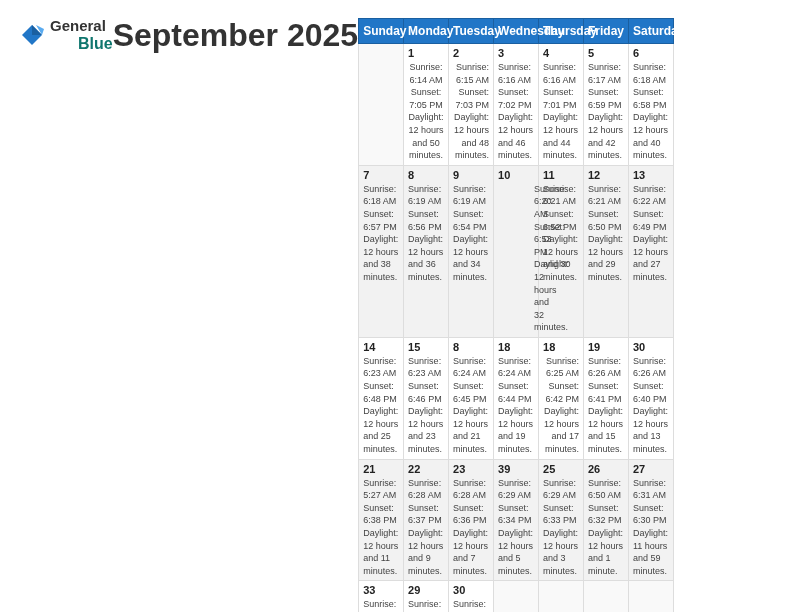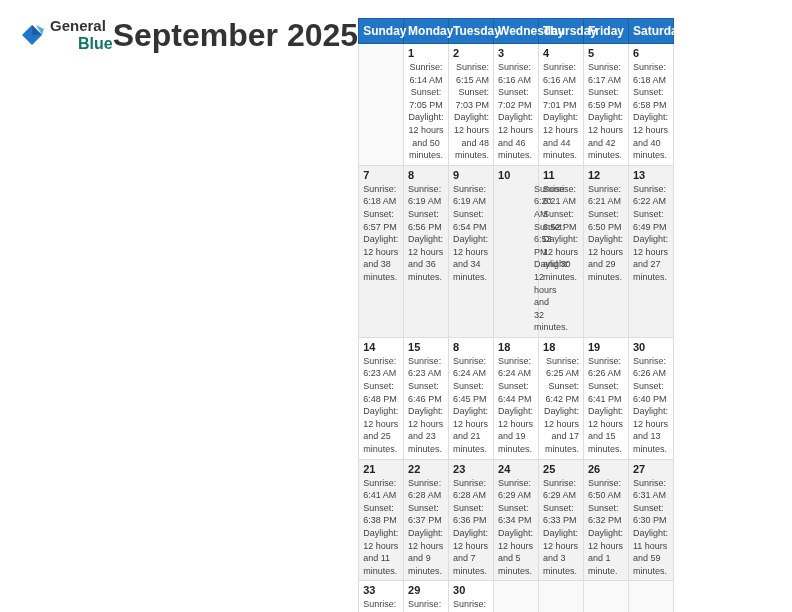--- a/index.html
+++ b/index.html
@@ -281,41 +281,41 @@
             <span class="day-num">30</span>
             <div class="day-info" style="white-space: pre-line;">Sunrise: 6:26 AM
 Sunset: 6:40 PM
 Daylight: 12 hours
 and 13 minutes.</div>
           </td>
         </tr>
         <tr class="row-shaded">
           <td>
             <span class="day-num">21</span>
-            <div class="day-info" style="white-space: pre-line;">Sunrise: 6:41 AM
+            <div class="day-info" style="white-space: pre-line;">Sunrise: 5:27 AM
 Sunset: 6:38 PM
 Daylight: 12 hours
 and 11 minutes.</div>
           </td>
           <td>
             <span class="day-num">22</span>
             <div class="day-info" style="white-space: pre-line;">Sunrise: 6:28 AM
 Sunset: 6:37 PM
 Daylight: 12 hours
 and 9 minutes.</div>
           </td>
           <td>
             <span class="day-num">23</span>
             <div class="day-info" style="white-space: pre-line;">Sunrise: 6:28 AM
 Sunset: 6:36 PM
 Daylight: 12 hours
 and 7 minutes.</div>
           </td>
           <td>
-            <span class="day-num">24</span>
+            <span class="day-num">39</span>
             <div class="day-info" style="white-space: pre-line;">Sunrise: 6:29 AM
 Sunset: 6:34 PM
 Daylight: 12 hours
 and 5 minutes.</div>
           </td>
           <td>
             <span class="day-num">25</span>
             <div class="day-info" style="white-space: pre-line;">Sunrise: 6:29 AM
 Sunset: 6:33 PM
 Daylight: 12 hours

